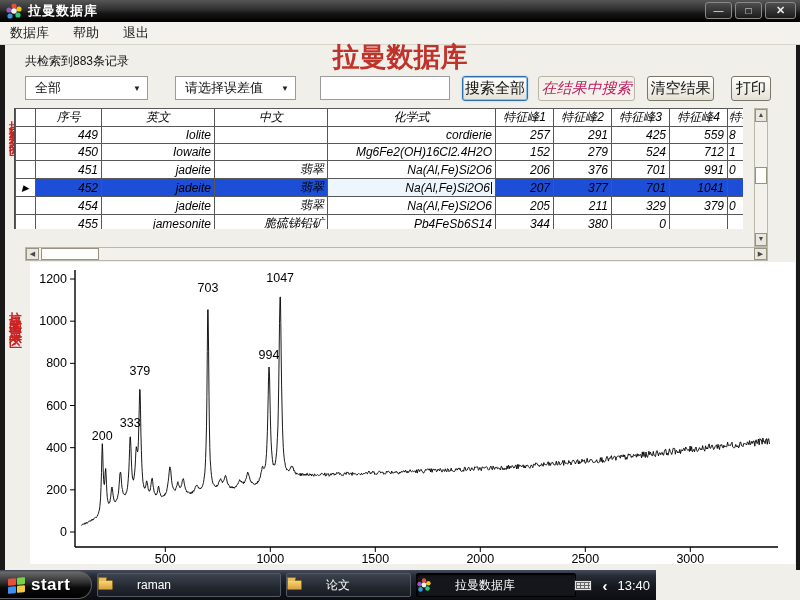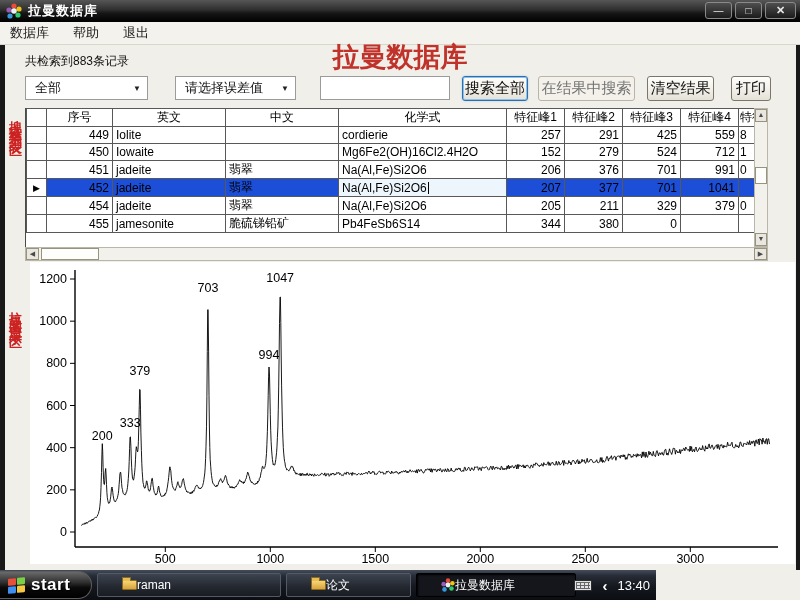--- a/index.html
+++ b/index.html
@@ -42,41 +42,41 @@
   .combo.err { left:175px; width:121px; }
   .txt-input { position:absolute; left:320px; top:76px; width:130px; height:24px;
     background:#fff; border:1px solid #9b9b9b; font-size:13px; padding:0 4px;
     font-family:"Liberation Sans", sans-serif; }
 
   .xp-btn { position:absolute; top:76px; height:25px; border:1px solid #7a7668; border-radius:3px;
     background:linear-gradient(180deg,#fefefc 0%,#f4f2ec 45%,#e4e1d7 100%);
     font-size:15px; color:#111; text-align:center; line-height:22px; overflow:hidden;
     white-space:nowrap; font-family:"Liberation Sans", sans-serif; }
   .xp-btn.focused { border-color:#2f6fa8; box-shadow:inset 0 0 0 1px #8ec0ee, 0 0 2px #9cc7ef; }
-  .xp-btn.disabled { color:#737373; border-color:#b7b4a8; background:#f3f1ea; }
+  .xp-btn.disabled { color:#be185d; border-color:#b7b4a8; background:#f3f1ea;font-style:italic; }
   .btn-search-all { left:462px; width:66px; }
   .btn-search-in  { left:538px; width:97px; }
   .btn-clear      { left:647px; width:67px; }
   .btn-print      { left:731px; width:40px; }
 
   
   .side-label { position:absolute; left:7px; width:17px; color:#cc2222; font-size:13px;
     writing-mode:vertical-rl; text-orientation:upright; letter-spacing:4px; font-weight:bold; }
   .side-label.one { top:110px; }
   .side-label.two { top:302px; }
 
   
-  .table-wrap { position:absolute; left:25px; top:108px; width:729px; height:139px;
-    overflow:hidden; background:#fff; border-left:1px solid #4a4a4a; }
+  .table-wrap { position:absolute; left:14px; top:108px; width:729px; height:121px;
+    overflow:hidden; background:#fff; border-left:1px solid #4a4a4a;font-style:italic; }
   table.grid { border-collapse:collapse; table-layout:fixed; width:729px; font-size:12px; }
   .grid th, .grid td { border:1px solid #585858; height:17px; padding:0 3px;
     overflow:hidden; white-space:nowrap; background:#fff; color:#000; font-weight:normal; }
   .grid th { text-align:center; }
   .grid td.num, .grid td.no { text-align:right; }
-  .grid td.txt { text-align:left; }
+  .grid td.txt { text-align:right; }
   .grid td.marker { padding:0; text-align:center; font-size:9px; color:#000; }
   .grid th.p5, .grid td.p5 { text-align:left; padding:0 1px; }
   tr.selected td { background:#1d4ed8; }
   tr.selected td.marker { background:#fff; }
   tr.selected td.editing { background:#edf6fd; }
   .caret { display:inline-block; width:1px; height:12px; background:#000; vertical-align:-2px; margin-left:1px; }
 
   
   .vscroll { position:absolute; left:754px; top:108px; width:14px; height:139px;
     background:#f2f1ec; border:1px solid #b9b6aa; }
@@ -106,21 +106,21 @@
     display:flex; align-items:center; padding-left:8px; gap:6px; }
   .start-btn .label { color:#fff; font-size:17px; font-weight:bold; letter-spacing:.5px;
     text-shadow:1px 1px 1px #000; }
   .flag { width:17px; height:15px; display:grid; grid-template-columns:1fr 1fr;
     grid-template-rows:1fr 1fr; gap:1px; transform:skewY(-6deg); }
   .flag i { border-radius:1px; }
   .flag .r { background:#e8503a; } .flag .g { background:#7ad148; }
   .flag .b { background:#3f8ef2; } .flag .y { background:#f5c943; }
   .task-items { position:absolute; left:97px; top:3px; display:flex; gap:5px; }
   .task-item { height:24px; border:1px solid #525a68; border-radius:2px; color:#fff;
-    font-size:12px; display:flex; align-items:center; gap:0; padding:0 24px;
+    font-size:12px; display:flex; align-items:center; gap:24px; padding:0 0;
     background:linear-gradient(180deg,#3d4450,#23272f 60%,#191c22); }
   .task-item.active { background:#14161b; border-color:#000; box-shadow:inset 1px 1px 2px #000; }
   .folder-glyph { position:relative; width:15px; height:10px; border-radius:1px;
     background:linear-gradient(180deg,#f7d575,#d9a23c); border:1px solid #8a6b1f; flex:0 0 auto; }
   .folder-glyph::before { content:""; position:absolute; left:-1px; top:-4px; width:7px; height:3px;
     background:#e9bd55; border:1px solid #8a6b1f; border-bottom:none; border-radius:1px 1px 0 0; }
   .task-item .app-ico, .task-item svg { width:14px; height:14px; flex:0 0 auto; }
   .tray { position:absolute; right:6px; top:0; height:30px; display:flex; align-items:center; gap:10px; }
   .kbd-ico { width:18px; height:11px; background:#dfe3e6; border:1px solid #2c2c2c; position:relative; }
   .kbd-ico::after { content:""; position:absolute; inset:1px;

